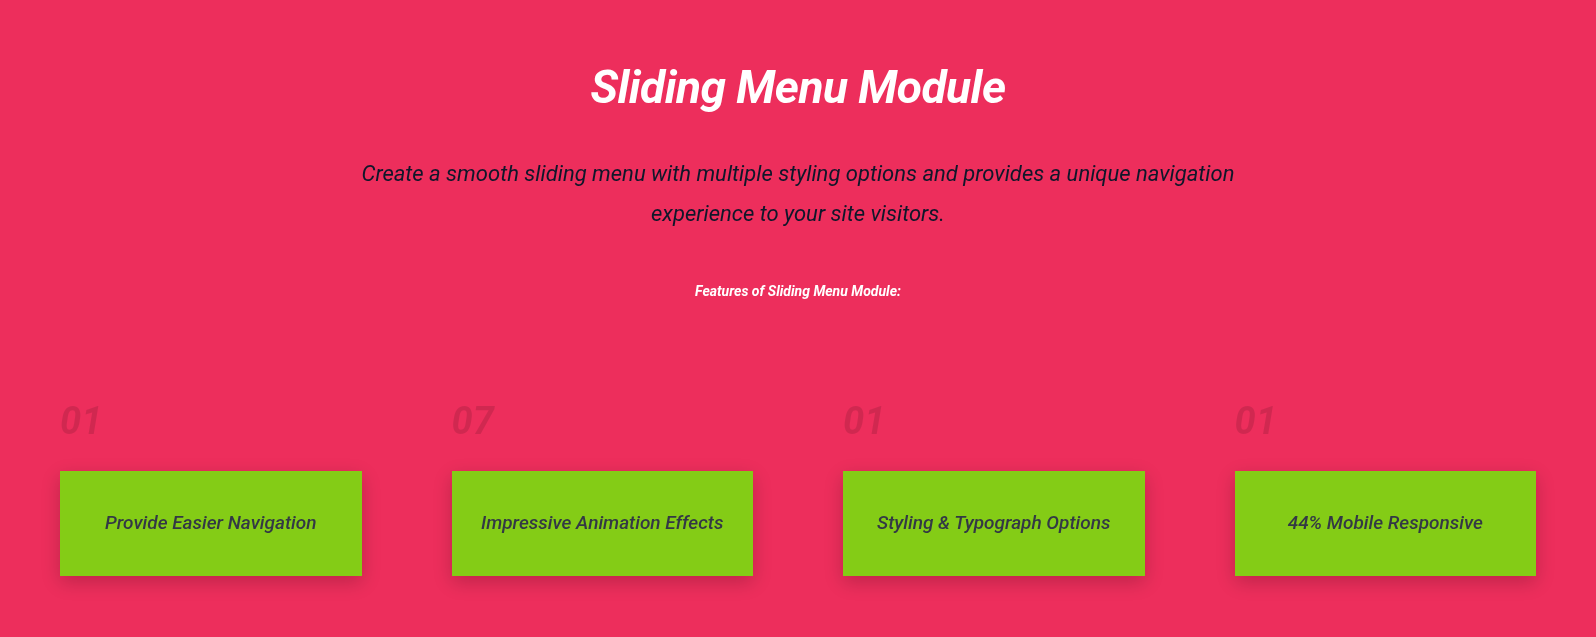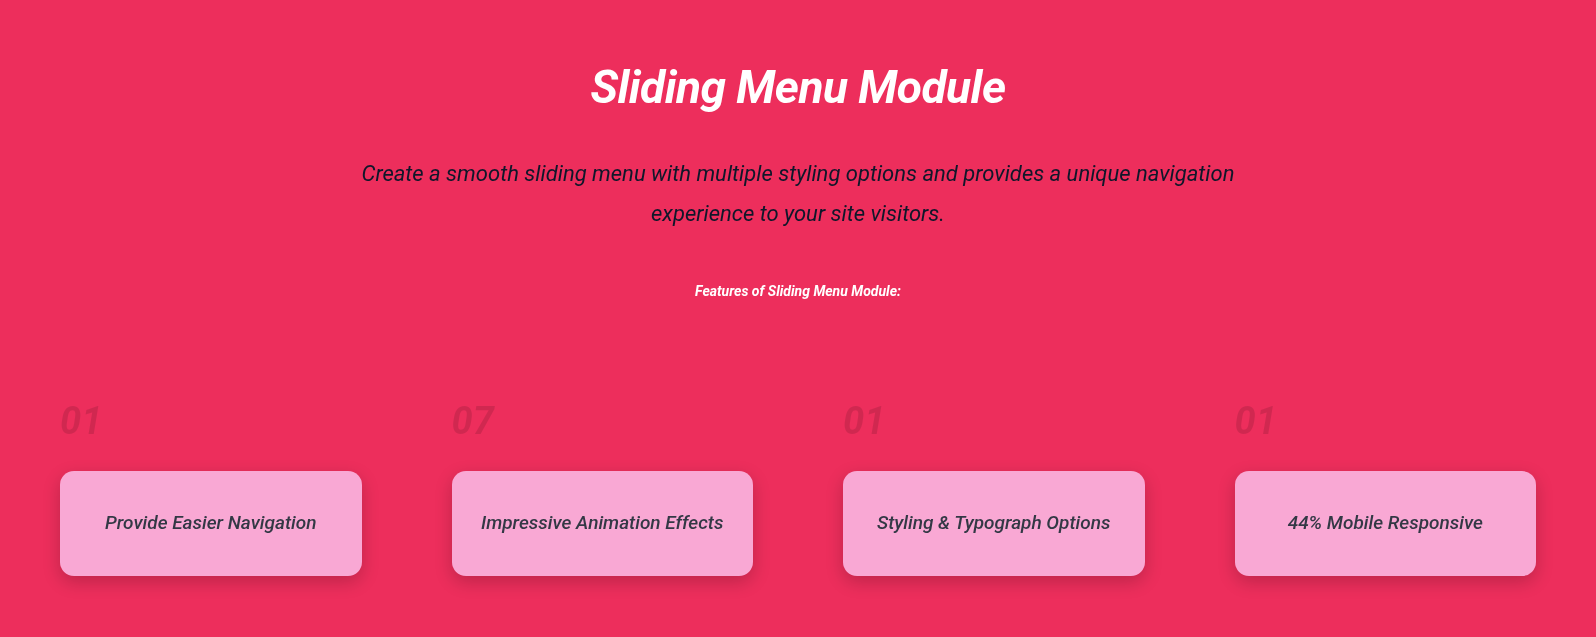--- a/index.html
+++ b/index.html
@@ -60,22 +60,22 @@
     
     .feature-number {
       color: rgba(0, 0, 0, 0.12);
       font-size: 38px;
       font-weight: 700;
       margin-bottom: 28px;
       text-align: left;
     }
     
     .feature-card {
-      background-color: #f9a8d4;
-      border-radius: 14px;
+      background-color: #84cc16;
+      border-radius: 0;
       padding: 28px 20px;
       box-shadow: 0 6px 18px rgba(0, 0, 0, 0.2);
       min-height: 105px;
       display: flex;
       align-items: center;
       justify-content: center;
     }
     
     .feature-text {
       color: #333845;

